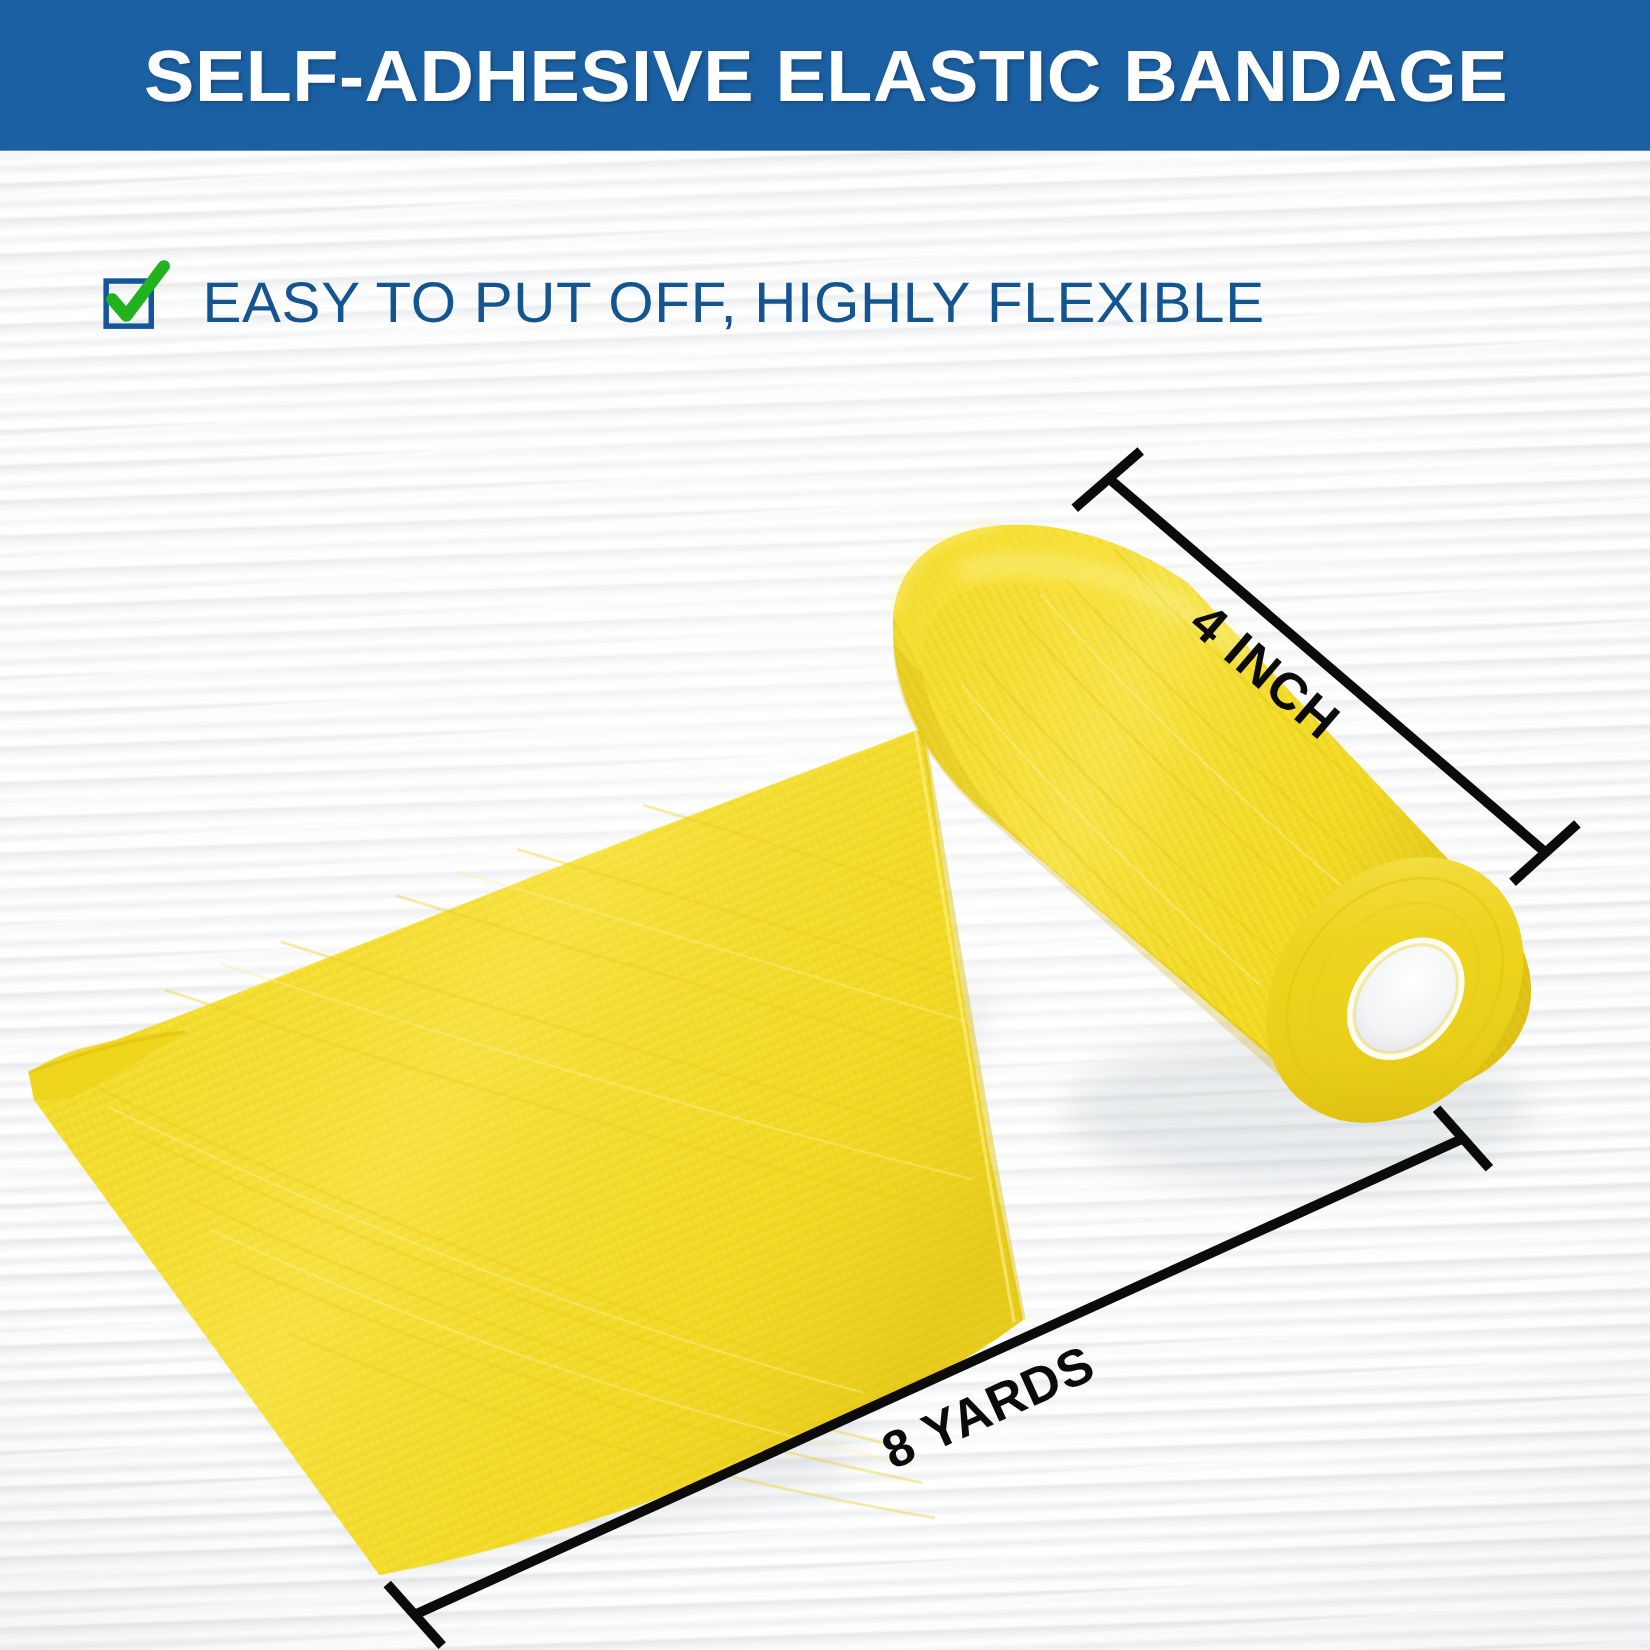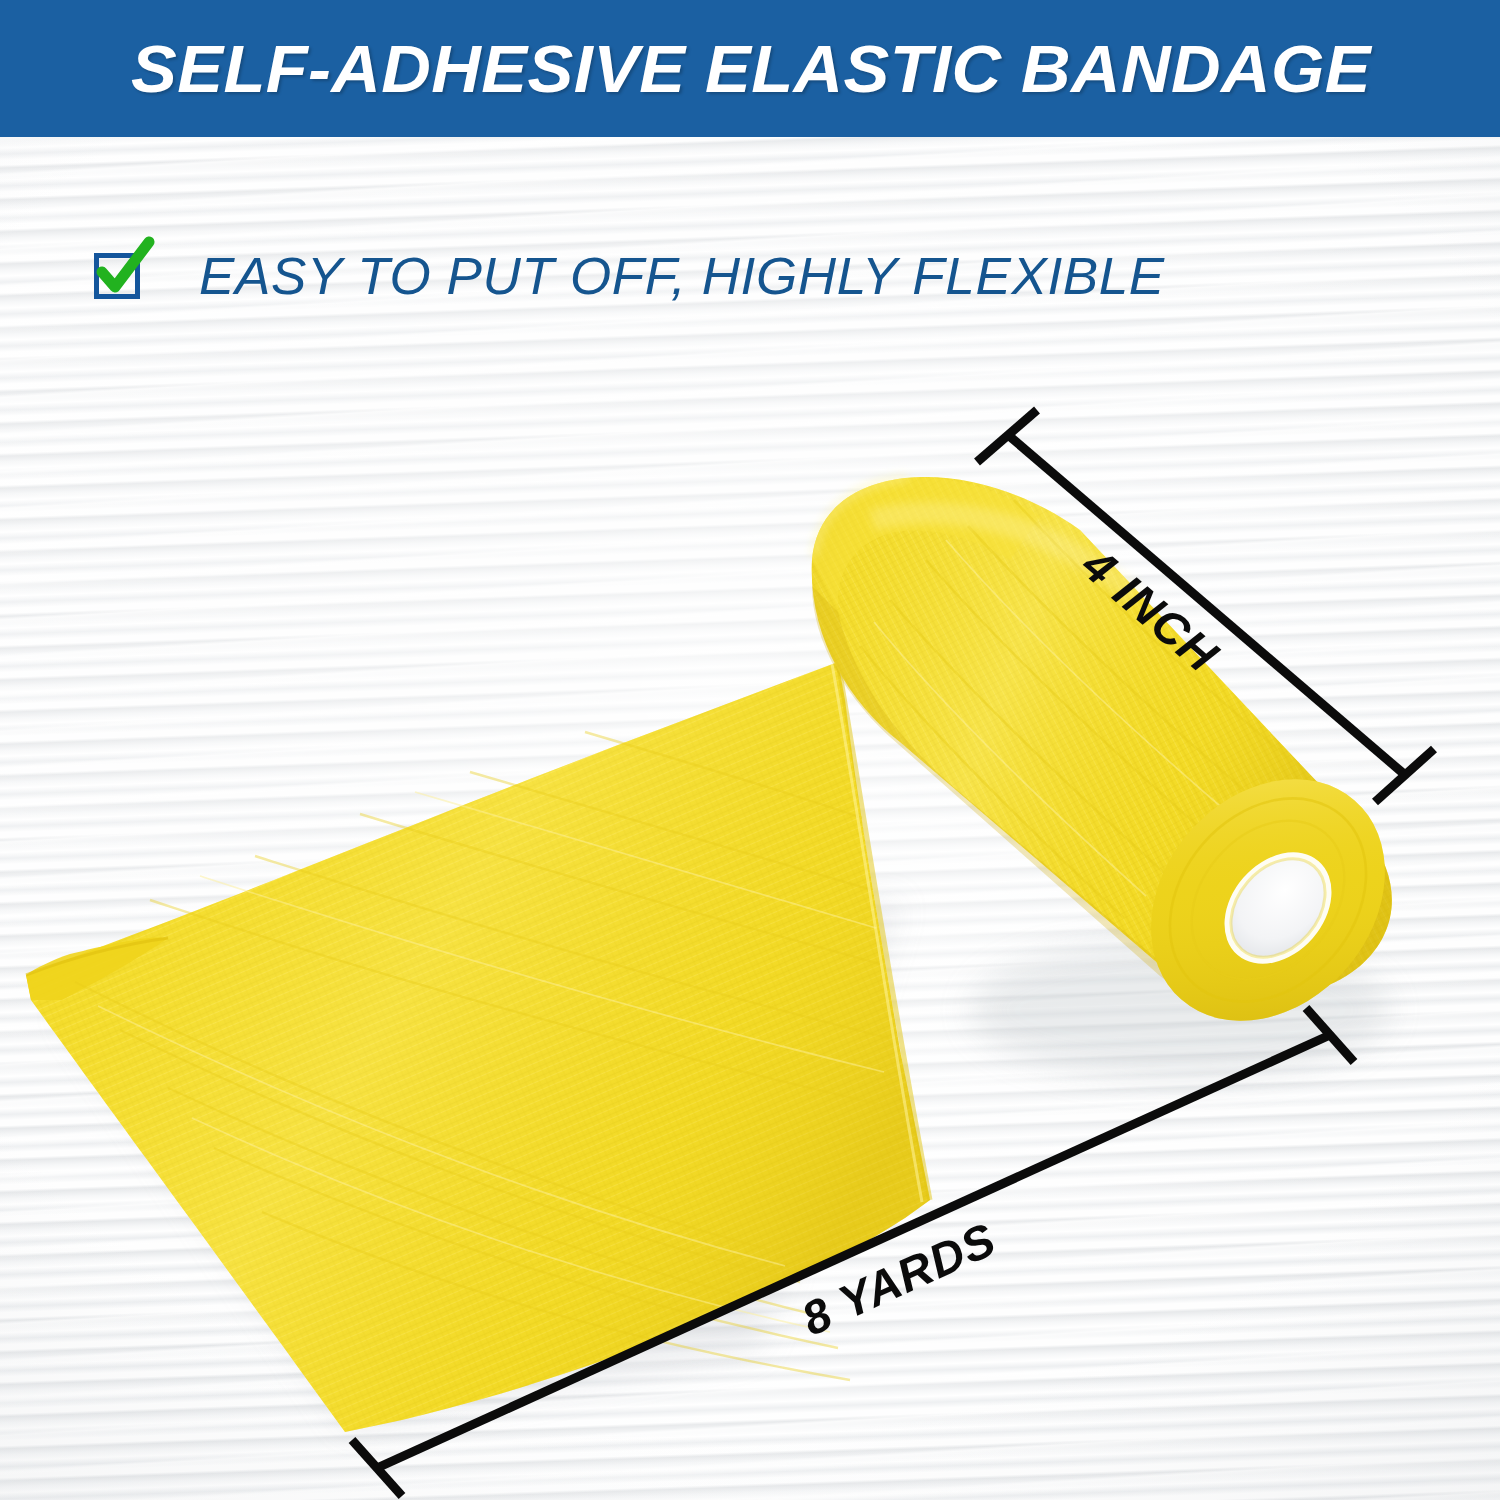--- a/index.html
+++ b/index.html
@@ -8,21 +8,20 @@
     padding: 0;
     background: #ffffff;
   }
   .stage {
     position: relative;
     width: 1500px;
     height: 1500px;
     overflow: hidden;
     font-family: "Liberation Sans", sans-serif;
     background: #f0abfc;
-    font-style: italic;
   }
 
   
   .bg {
     position: absolute;
     inset: 0;
     background:
       repeating-linear-gradient(
         178deg,
         rgba(255,255,255,0.95) 0px,
@@ -84,21 +83,20 @@
   .features {
     position: absolute;
     left: 94px;
     top: 228px;
     z-index: 30;
   }
   .feature-row {
     display: flex;
     align-items: center;
     height: 96px;
-    gap: 15px;
   }
   .checkbox {
     position: relative;
     width: 46px;
     height: 46px;
     flex: 0 0 46px;
     box-sizing: border-box;
     border: 5px solid #14569c;
     background: transparent;
   }

